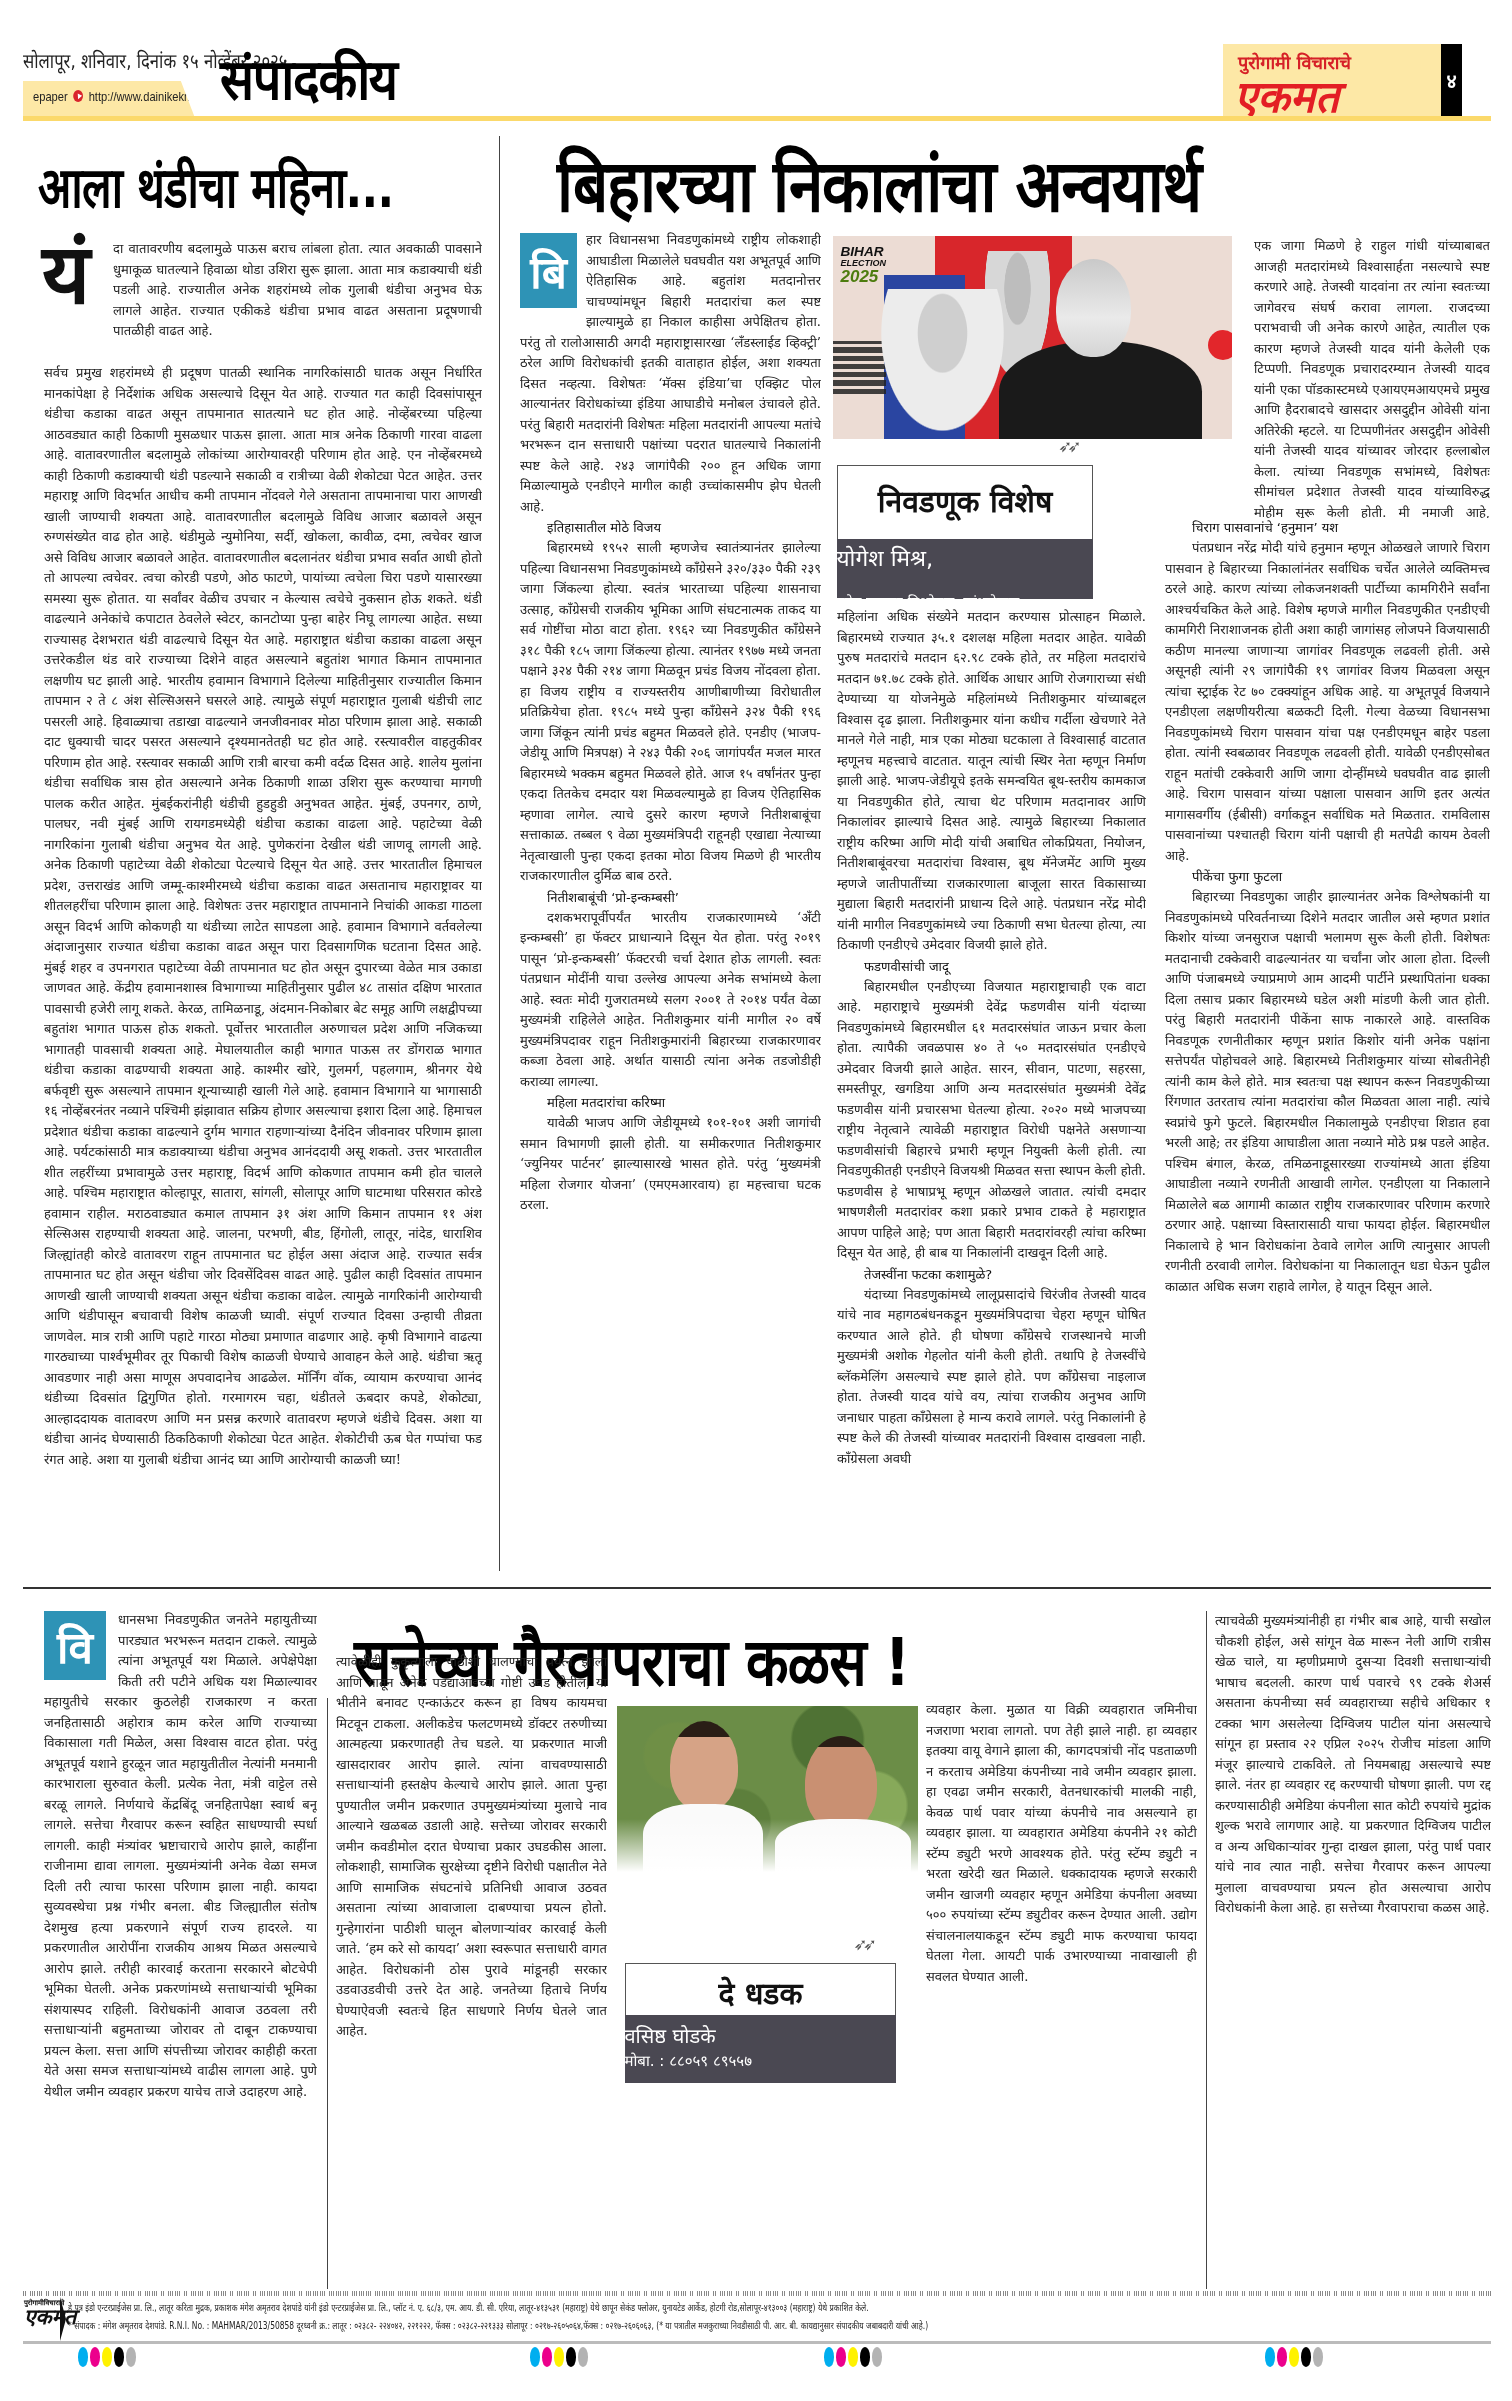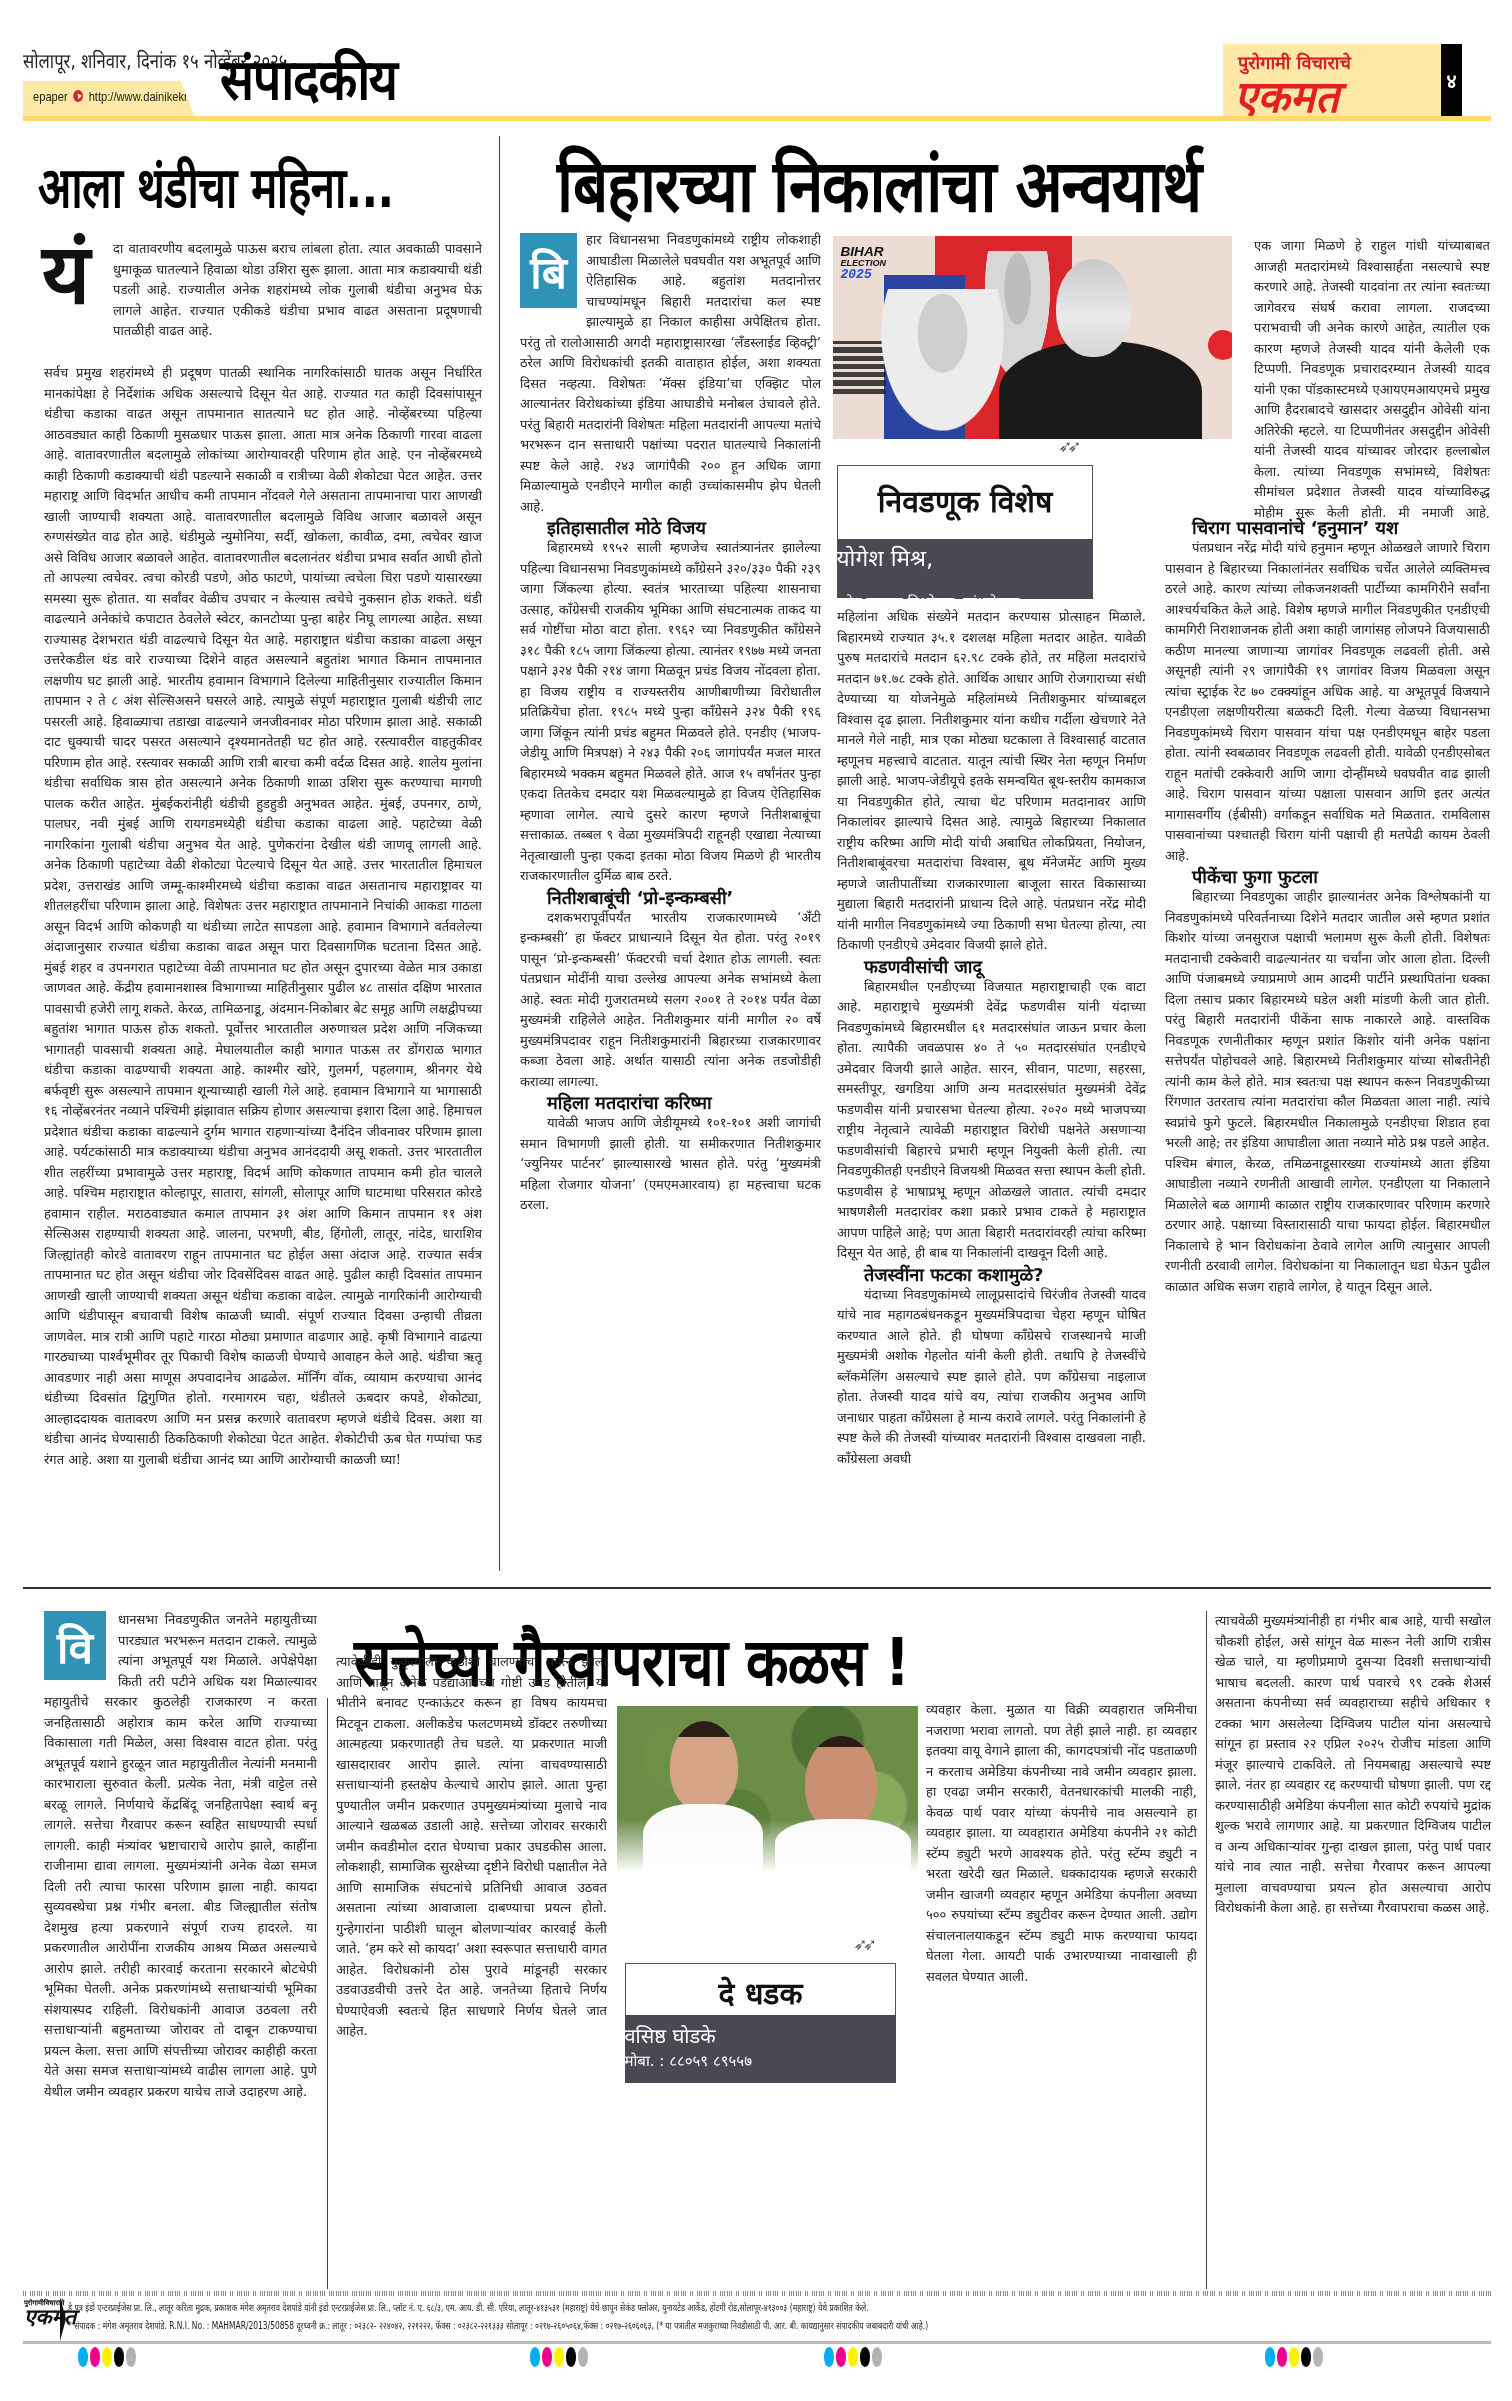--- a/index.html
+++ b/index.html
@@ -16,21 +16,21 @@
   .mast-section { position: absolute; left: 220px; top: 38px; font-family: "DejaVu Sans", sans-serif; font-weight: bold; font-size: 56px; color: #000; letter-spacing: -1.5px; transform: scaleX(0.9); transform-origin: left center; }
   .mast-line { position: absolute; left: 22.6px; top: 115px; width: 1468px; height: 4.5px; background: #fbd96b; }
   .brand-box { position: absolute; left: 1223px; top: 43px; width: 218px; height: 72px; background: #fde8a6; }
   .brand-tag { position: absolute; left: 15px; top: 6px; font-family: "DejaVu Serif", serif; font-weight: bold; font-size: 18px; color: #d62027; white-space: nowrap; }
   .brand-name { position: absolute; left: 10.5px; top: 21px; font-family: "DejaVu Sans", sans-serif; font-weight: bold; font-style: italic; font-size: 44px; color: #e31e24; white-space: nowrap; transform: scaleX(0.96); transform-origin: left center; }
   .page-num-box { position: absolute; left: 1441px; top: 43px; width: 21px; height: 72px; background: #000; color: #fff; font-family: "DejaVu Sans", sans-serif; font-size: 19.6px; font-weight: bold; display: flex; align-items: center; justify-content: center; }
 
   
   .col-text { position: absolute; font-size: 13px; line-height: 20.5px; text-align: justify; color: #222; overflow: hidden; }
   .col-text p { text-indent: 27px; }
-  .col-text h4 { font-family: "DejaVu Sans", sans-serif; font-weight: bold; font-size: 18px; line-height: 21px; padding-left: 27px; color: #111; }
+  .col-text h4 { font-family: "DejaVu Sans", sans-serif; font-weight: normal; font-size: 13px; line-height: 21px; padding-left: 27px; color: #111; }
   .vrule { position: absolute; width: 0.8px; background: #444; }
   .hrule { position: absolute; height: 1.5px; background: #333; }
   .dropcap-letter { position: absolute; font-family: "DejaVu Sans", sans-serif; font-weight: bold; color: #111; }
   .dropcap-box { position: absolute; background: #2e93b6; color: #fff; font-family: "DejaVu Sans", sans-serif; font-weight: bold; display: flex; align-items: center; justify-content: center; }
 
   
   .ed-headline { position: absolute; left: 38px; top: 147px; font-family: "DejaVu Sans", sans-serif; font-weight: bold; font-size: 56px; color: #000; white-space: nowrap; transform: scaleX(0.78); transform-origin: left center; letter-spacing: -0.8px; }
 
   
   .bh-headline { position: absolute; left: 557px; top: 134px; font-family: "DejaVu Sans", sans-serif; font-weight: bold; font-size: 72px; color: #000; white-space: nowrap; transform: scaleX(0.86); transform-origin: left center; letter-spacing: -1.5px; }
@@ -40,21 +40,21 @@
   .bh-image .brush { position: absolute; left: 0; top: 105px; width: 53px; height: 53px; background: repeating-linear-gradient(0deg, #222 0 5.3px, transparent 5.3px 8.3px); opacity: .85; }
   .bh-image .person1 { position: absolute; left: 38px; top: 53px; width: 143px; height: 158px; background: radial-gradient(ellipse at 50% 28%, #cfcfcf 0 24%, #ececec 25% 60%, transparent 61%); }
   .bh-image .statue { position: absolute; left: 143px; top: 15px; width: 83px; height: 151px; background: radial-gradient(ellipse at 50% 25%, #bdbdbd 0 22%, #d7d7d7 23% 55%, transparent 56%); }
   .bh-image .person2 { position: absolute; left: 158px; top: 15px; width: 196px; height: 188px; }
   .bh-image .person2 .face { position: absolute; left: 65px; top: 7.5px; width: 75px; height: 98px; border-radius: 50% 50% 46% 46%; background: linear-gradient(#c9c9c9, #eaeaea 60%, #d4d4d4); }
   .bh-image .person2 .coat { position: absolute; left: 7.5px; top: 90px; width: 203px; height: 105px; border-radius: 48% 48% 0 0; background: #1a1a1a; }
   .bh-image .red-dot { position: absolute; left: 375px; top: 94px; width: 30px; height: 30px; border-radius: 50%; background: #e2262b; }
   .bh-image .tag { position: absolute; left: 7.5px; top: 9px; font-family: "Liberation Sans", sans-serif; font-weight: bold; font-style: italic; line-height: 1; }
   .bh-image .tag .t1 { font-size: 13.6px; color: #111; display: block; }
   .bh-image .tag .t2 { font-size: 9px; color: #111; display: block; }
-  .bh-image .tag .t3 { font-size: 13px; color: #1d4ed8; display: block; font-family: Liberation Mono, monospace; }
+  .bh-image .tag .t3 { font-size: 17px; color: #4d7c0f; display: block; }
 
   .byline-box { position: absolute; border: 1.5px solid #555; border-bottom: none; background: #fff; }
   .byline-box .kicker { position: absolute; left: 0; width: 100%; text-align: center; font-family: "DejaVu Sans", sans-serif; font-weight: bold; color: #111; }
   .byline-box .band { position: absolute; left: -1.5px; bottom: 0; background: #4a4852; color: #fff; font-family: "DejaVu Sans", sans-serif; }
   .byline-box .sprig { position: absolute; font-size: 16.6px; color: #555; letter-spacing: -4.5px; }
 
   
   .bt-headline { position: absolute; left: 354px; top: 1614px; font-family: "DejaVu Sans", sans-serif; font-weight: bold; font-size: 66px; color: #000; white-space: nowrap; transform: scaleX(0.84); transform-origin: left center; letter-spacing: -0.8px; }
   .bt-photo { position: absolute; left: 617px; top: 1706px; width: 301px; height: 166px; overflow: hidden; background:
       radial-gradient(circle at 20% 30%, #6f8f46 0 12%, transparent 13%),

